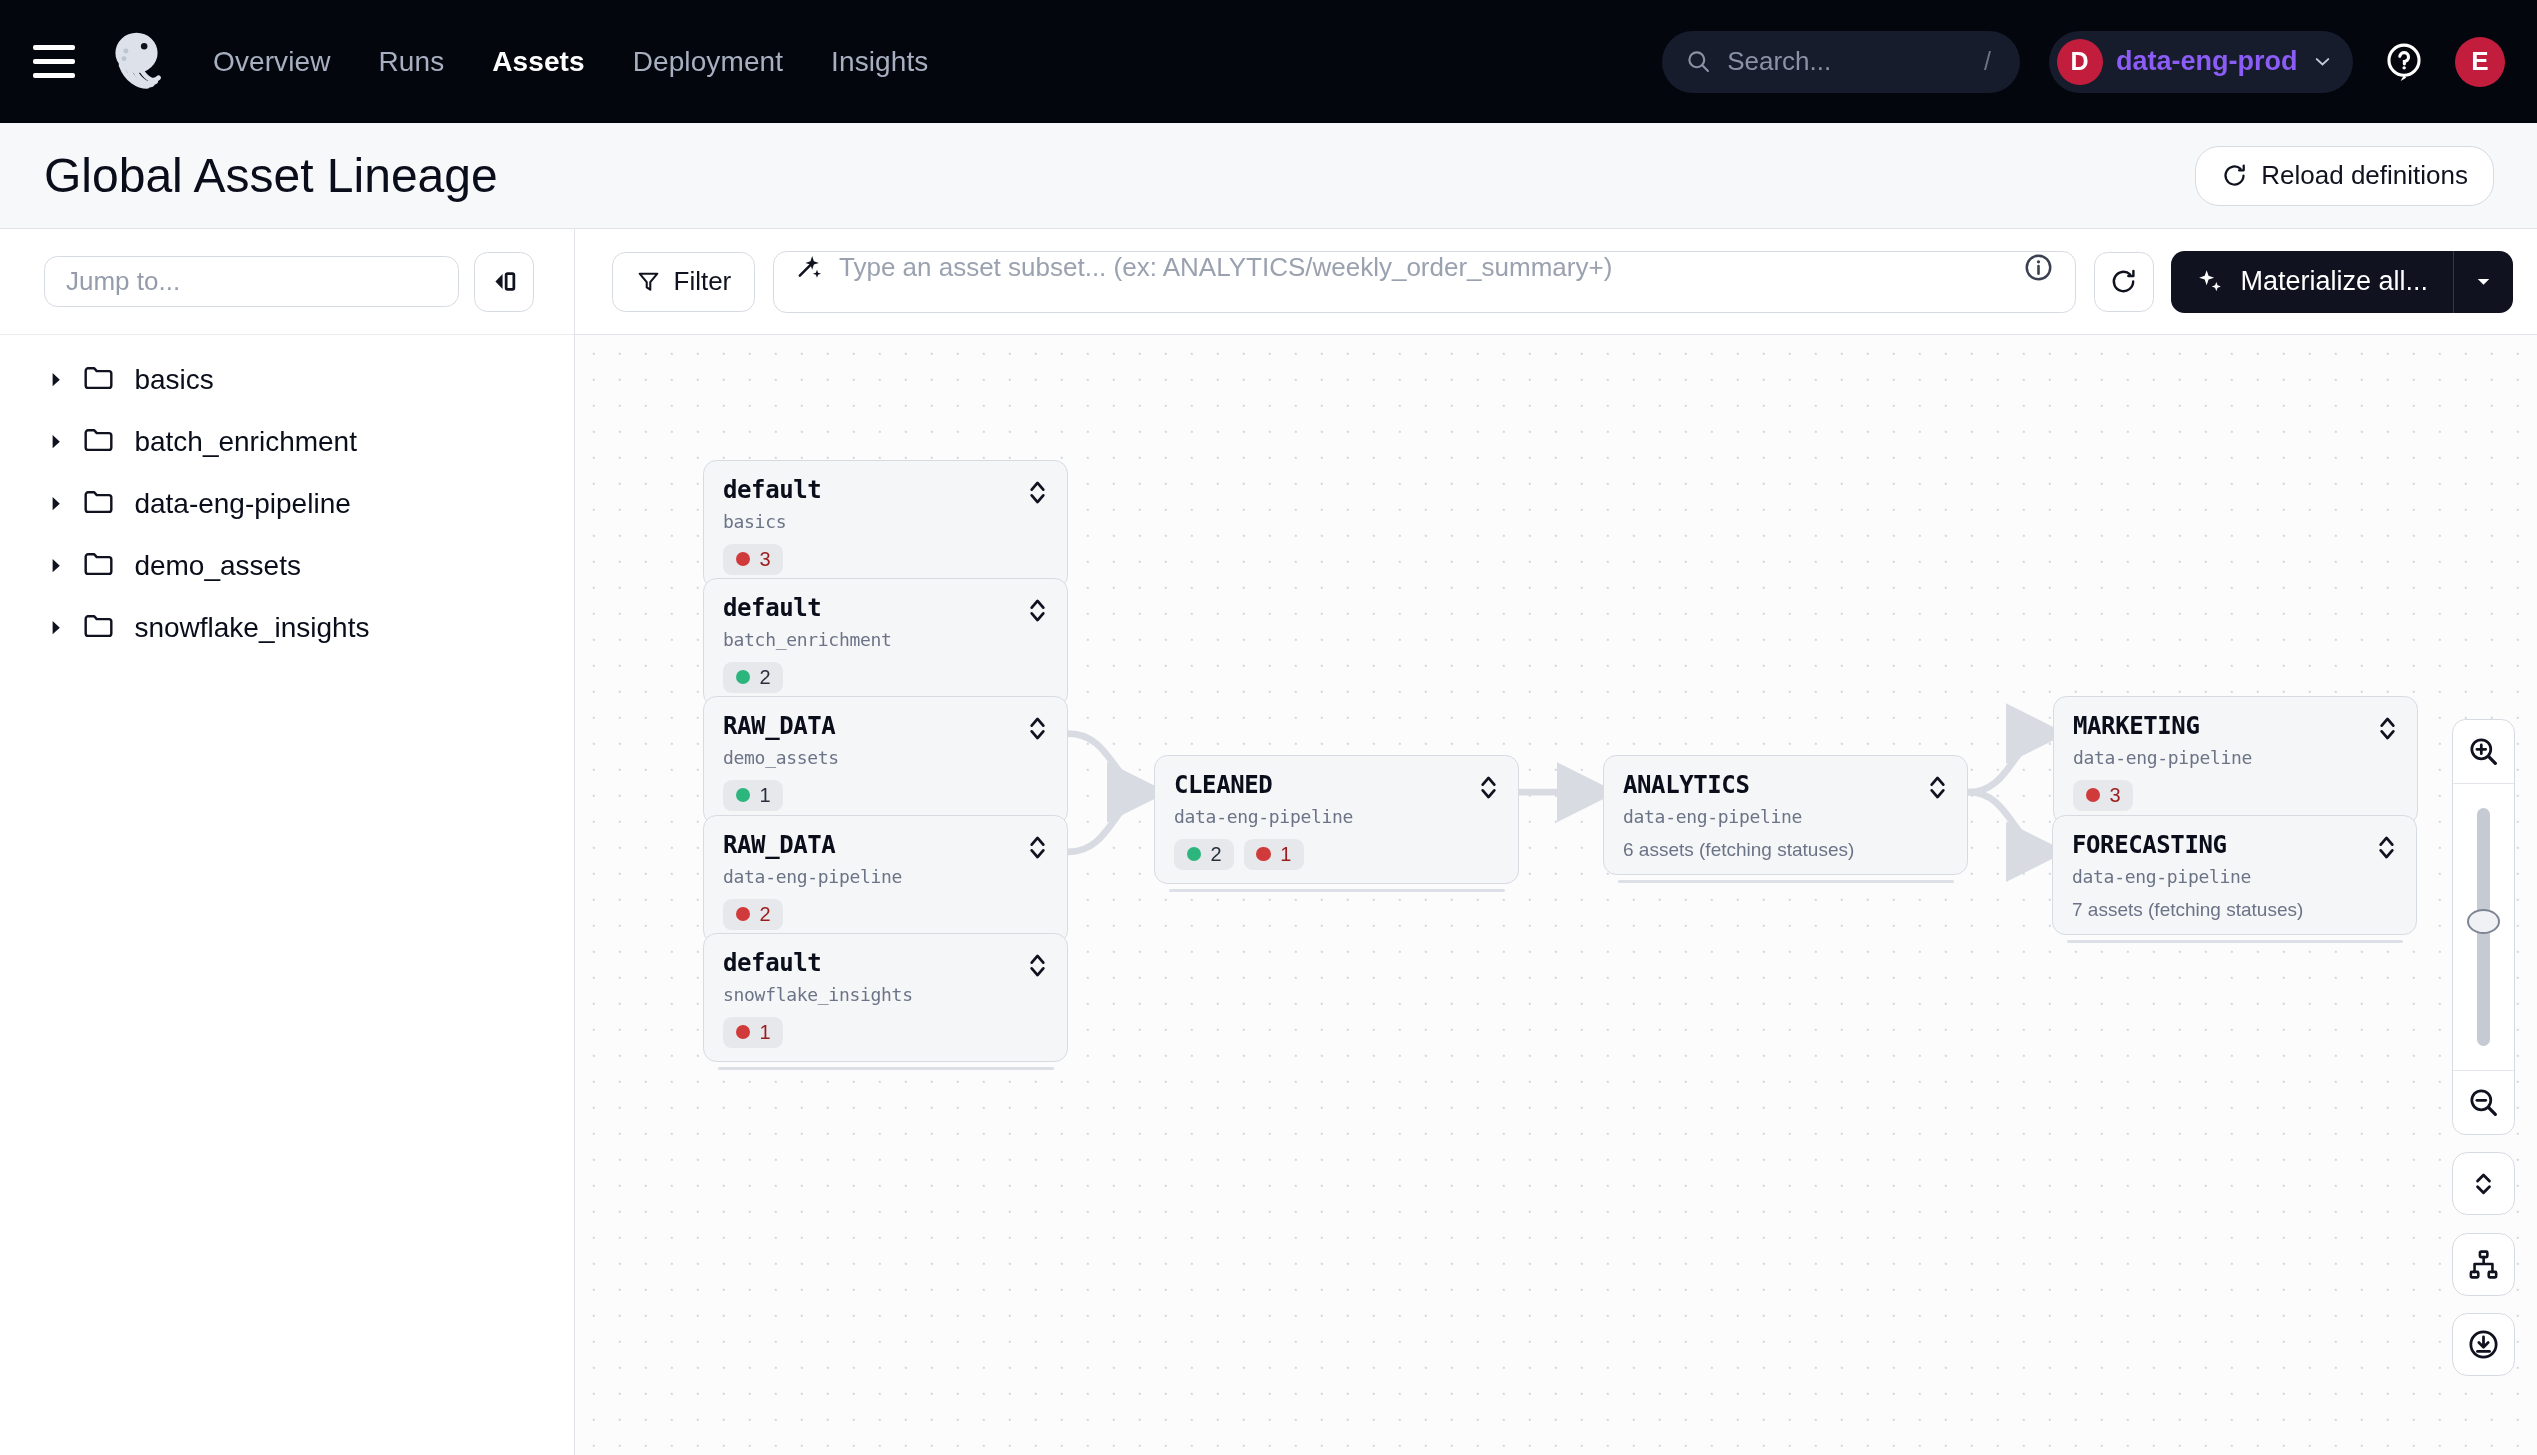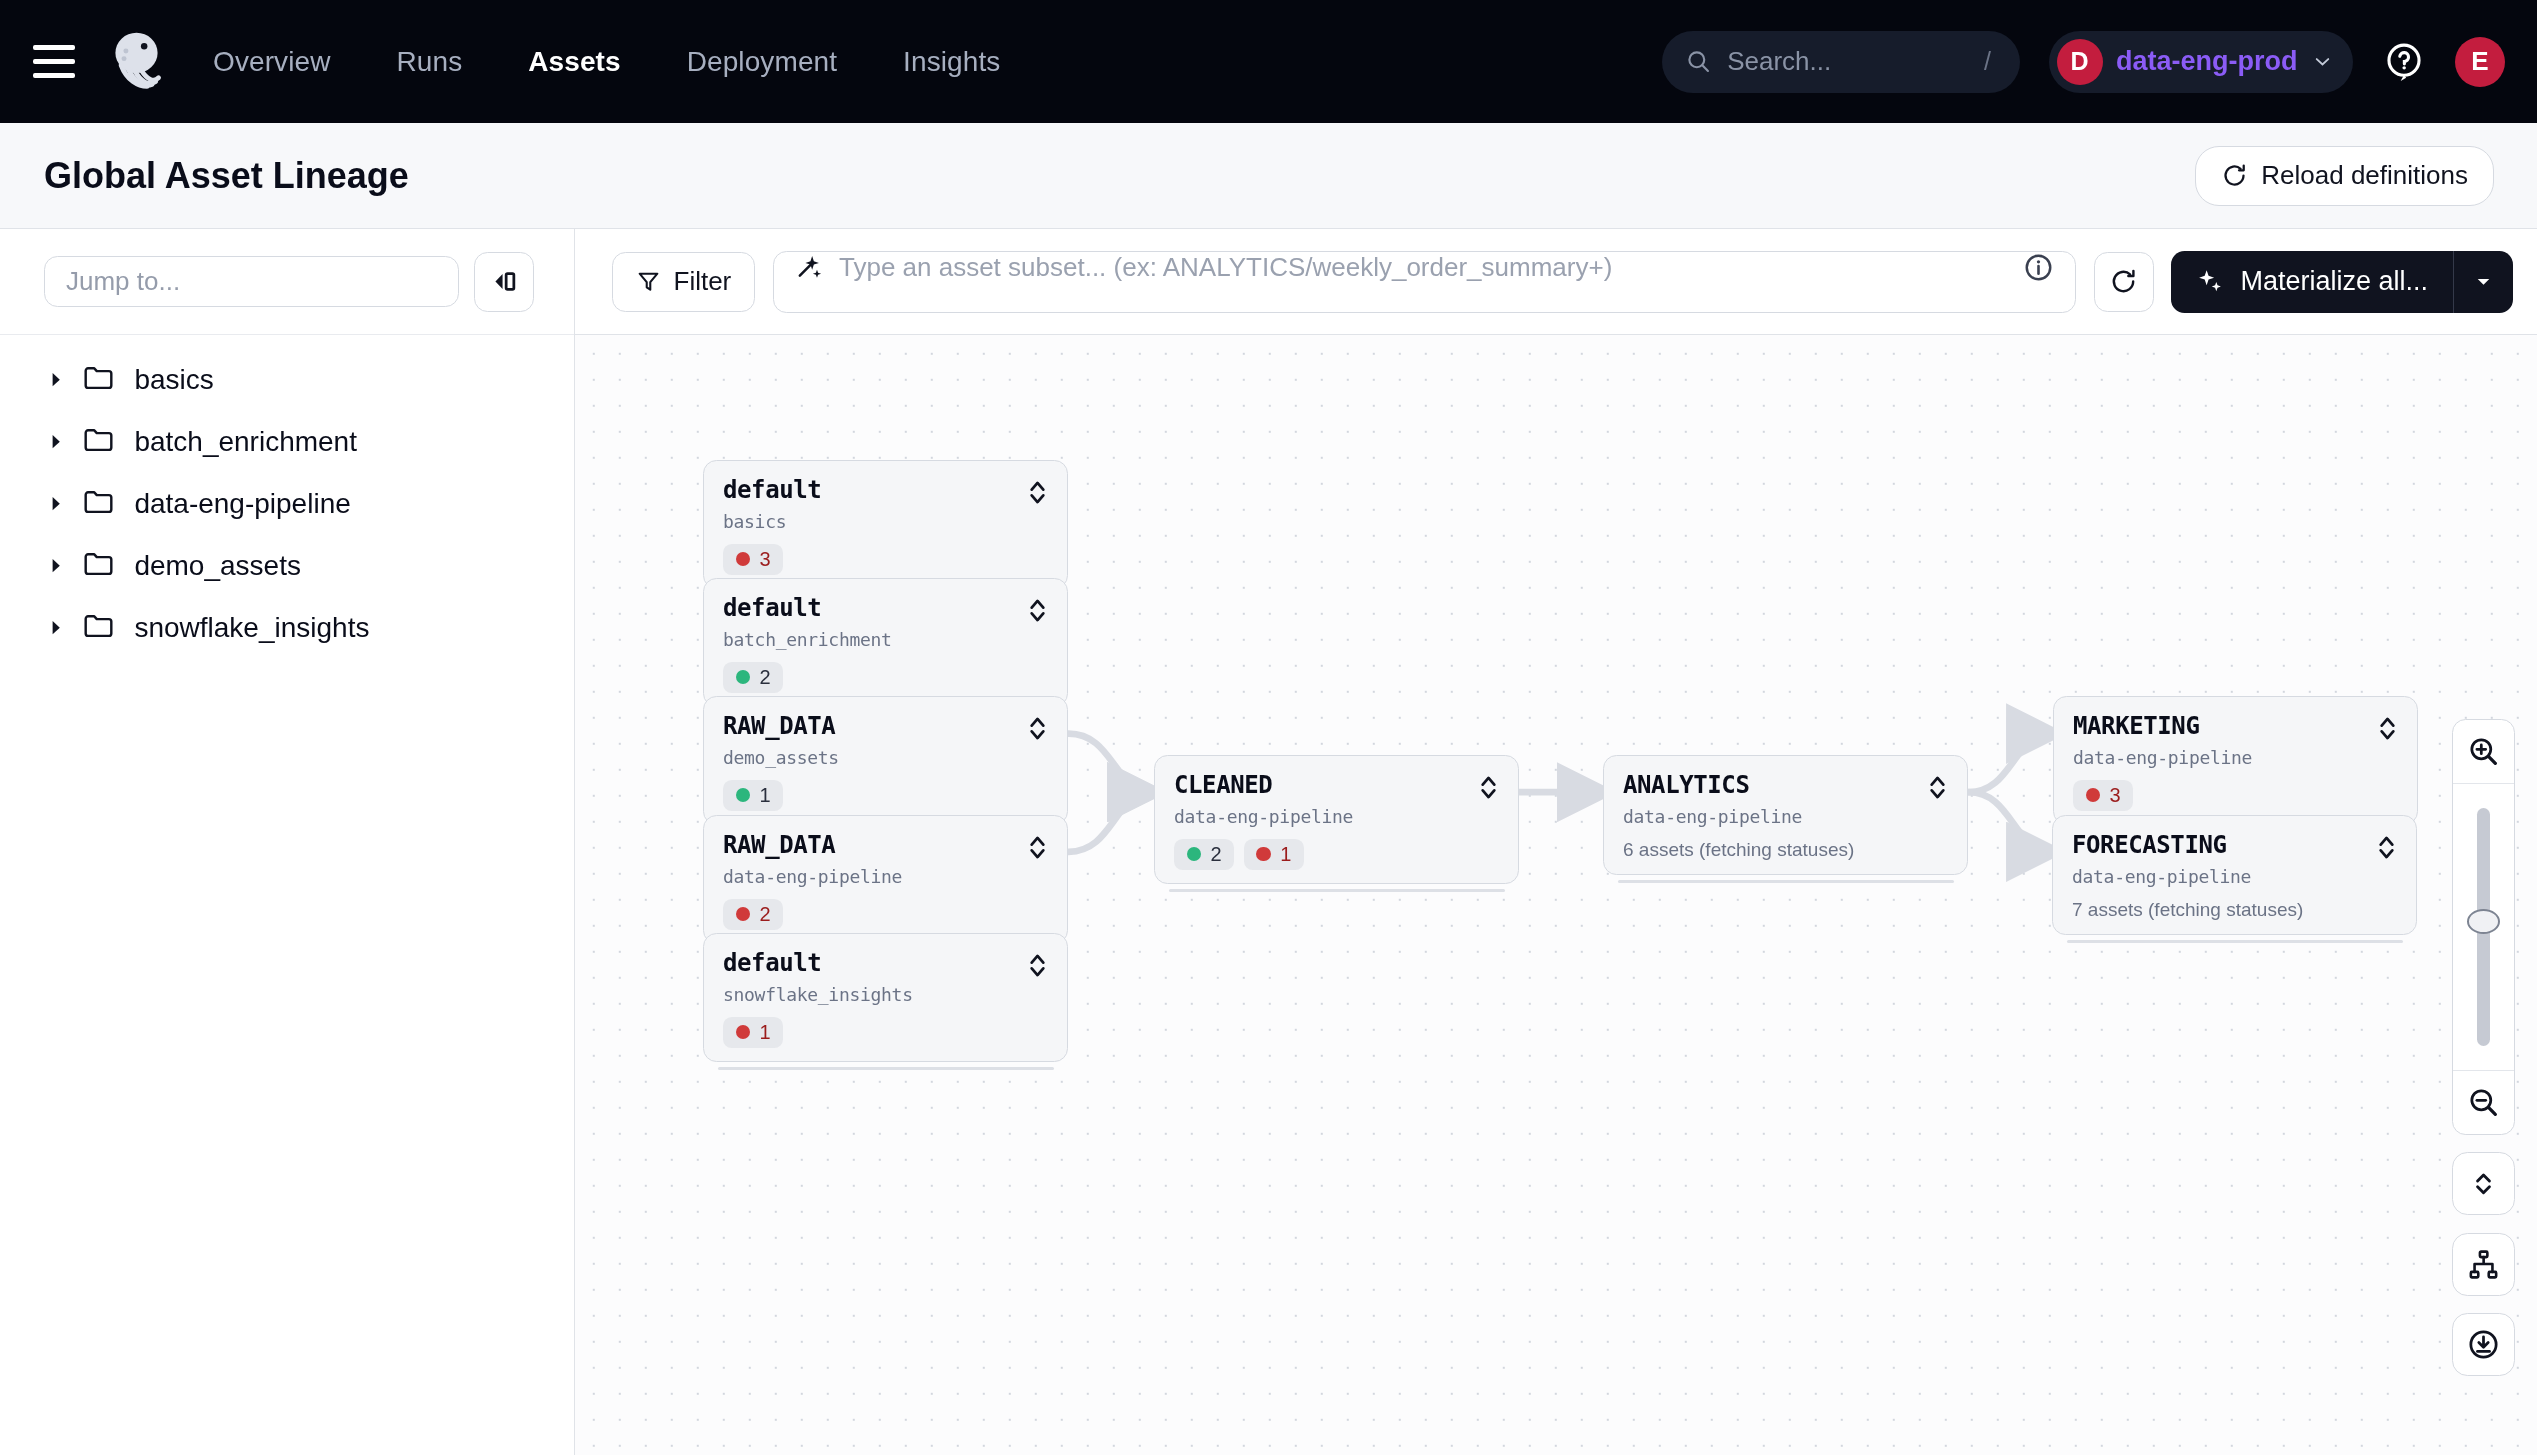--- a/index.html
+++ b/index.html
@@ -21,21 +21,21 @@
   }
   .hamburger {
     width: 42px; height: 33px;
     display: flex; flex-direction: column; justify-content: space-between;
     cursor: pointer; margin-right: 25px;
   }
   .hamburger span { display:block; height: 4.8px; background: #fff; border-radius: 1.9px; }
 
   .logo-wrap { width: 73px; height: 73px; margin-right: 40px; display:flex; align-items:center; justify-content:center; }
 
-  .nav-links { display: flex; align-items: flex-end; gap: 66px; }
+  .nav-links { display: flex; align-items: flex-end; gap: 48px; }
   .nav-link {
     font-size: 28px; color: #A7AFC0; letter-spacing: 0.1px; cursor: pointer;
     white-space: nowrap;
   }
   .nav-link.active { color: #ffffff; font-weight: 700; }
 
   .nav-right { margin-left: auto; display: flex; align-items: center; gap: 29px; }
 
   #search-box {
     width: 358px; height: 62px; background: #161C2B; border-radius: 31px;
@@ -61,21 +61,21 @@
     width: 50px; height: 50px; border-radius: 50%;
     background: #C31D3E; color:#fff; font-size: 26px; font-weight: 700;
     display:flex; align-items:center; justify-content:center; cursor:pointer;
   }
 
   
   #page-header {
     height: 106px; background: #F7F8FA; border-bottom: 1px solid #E0E3E8;
     display: flex; align-items: center; padding: 0 44px;
   }
-  #page-title { font-size: 36px; font-weight: 700; color: #0A0D1A; }
+  #page-title { font-size: 48px; font-weight: 400; color: #0A0D1A; }
   #reload-btn {
     margin-left: auto; height: 60px; border: 1px solid #D6DAE1; border-radius: 24px;
     background: #fff; display: flex; align-items: center; gap: 13.5px; padding: 0 25px;
     font-size: 26px; color: #10131F; cursor: pointer;
   }
 
   
   #body-split { display: flex; height: calc(1455px - 123px - 106px); }
 
   

